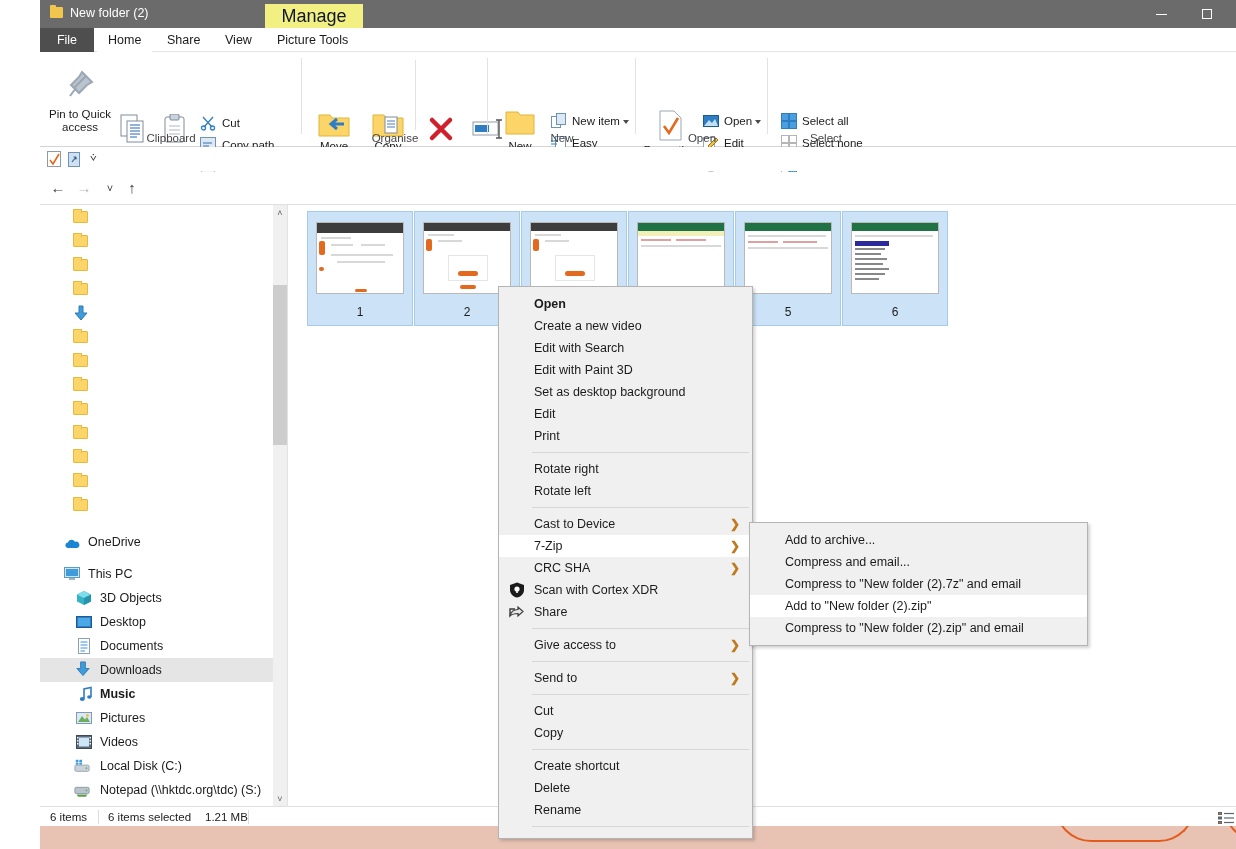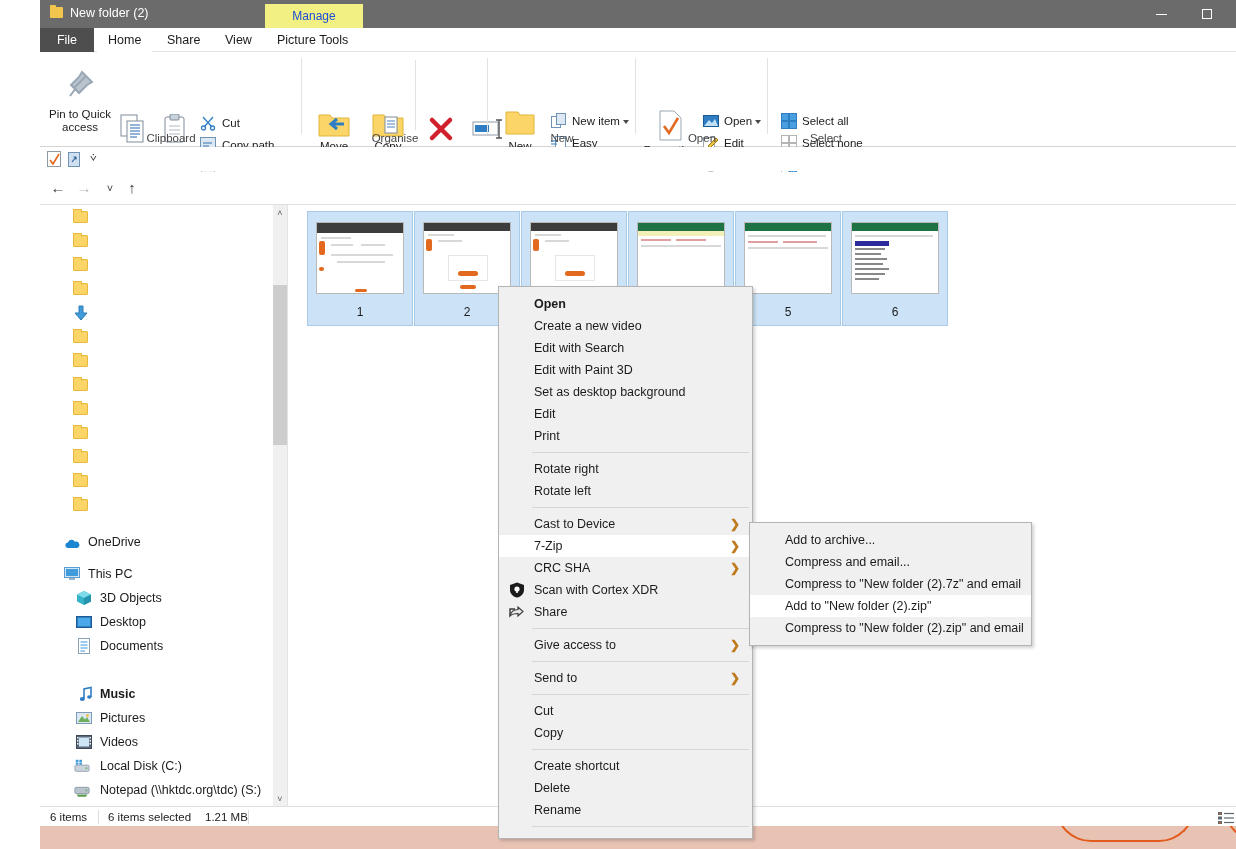--- a/index.html
+++ b/index.html
@@ -19,21 +19,21 @@
               border:2px solid #e25c1e; border-radius:0 0 40px 40px; border-top:none; background:transparent; }
 
   
   .titlebar { position:absolute; left:0; top:0; width:1236px; height:28px; background:#6b6b6b; }
   .tb-folder-ico { position:absolute; left:10px; top:7px; width:13px; height:11px;
                    background:#f2c64c; border-radius:1px; }
   .tb-folder-ico::before { content:''; position:absolute; left:0; top:-2px; width:6px; height:3px;
                    background:#f2c64c; border-radius:1px 1px 0 0; }
   .tb-title { position:absolute; left:30px; top:6px; color:#fff; font-size:12.5px; }
   .tb-manage { position:absolute; left:225px; top:4px; width:98px; height:24px; background:#f2ef83;
-               color:#1d4ed8; font-size:12px; text-align:center; line-height:24px; }
+               color:#0f172a; font-size:18px; text-align:center; line-height:24px; }
   .wbtn { position:absolute; top:0; width:46px; height:28px; color:#fff; font-size:13px;
           display:flex; align-items:center; justify-content:center; }
   .wbtn.min { right:92px; } .wbtn.max { right:46px; } .wbtn.close { right:0px; }
   .wbtn .dash { width:11px; height:1px; background:#fff; }
   .wbtn .sq { width:10px; height:10px; border:1px solid #fff; }
 
   
   .tabbar { position:absolute; left:0; top:28px; width:1236px; height:24px; background:#fff;
             border-bottom:1px solid #e3e3e3; }
   .tab { position:absolute; top:0; height:24px; line-height:24px; font-size:12.5px;
@@ -476,20 +476,26 @@
           <g stroke="#4a9fe0" stroke-width="1.1">
               <line x1="4.5" y1="4" x2="11.5" y2="4"></line>
               <line x1="4.5" y1="7" x2="11.5" y2="7"></line>
               <line x1="4.5" y1="10" x2="11.5" y2="10"></line>
               <line x1="4.5" y1="13" x2="9" y2="13"></line>
             </g>
         </svg>
         <span class="lbl" style="left:60px;">Documents</span>
       </div>
 
+      <div class="navitem sel" style="top:453px;">
+        <svg class="ico" style="left:35px;top:3px;" width="17" height="17" viewBox="0 0 17 17">
+          <path d="M6 1 h5 v7 h4 l-6.5 7.5 l-6.5 -7.5 h4 Z" fill="#3f9bd9" stroke="#2c7bb5"></path>
+        </svg>
+        <span class="lbl" style="left:60px;">Downloads</span>
+      </div>
 
       <div class="navitem" style="top:477px;font-weight:bold;">
         <svg class="ico" style="left:38px;" viewBox="0 0 16 16">
           <path d="M6 13 V3 l7 -1.6 V11" fill="none" stroke="#2f7ec4" stroke-width="1.6"></path>
           <ellipse cx="4.3" cy="13" rx="2.5" ry="2" fill="#2f7ec4"></ellipse>
           <ellipse cx="11.3" cy="11" rx="2.2" ry="1.8" fill="#2f7ec4"></ellipse>
         </svg>
         <span class="lbl" style="left:60px;">Music</span>
       </div>
 
@@ -723,21 +729,21 @@
     <div class="ctx-item">Cut</div>
     <div class="ctx-item">Copy</div>
     <div class="ctx-sep"></div>
     <div class="ctx-item">Create shortcut</div>
     <div class="ctx-item">Delete</div>
     <div class="ctx-item">Rename</div>
     <div class="ctx-sep"></div>
 
   </div>
 
-  <div class="submenu" style="left:709px;top:522px;width:283px;padding:6px 0;">
+  <div class="submenu" style="left:709px;top:522px;width:339px;padding:6px 0;">
     <div class="sub-item">Add to archive...</div>
     <div class="sub-item">Compress and email...</div>
     <div class="sub-item">Compress to "New folder (2).7z" and email</div>
     <div class="sub-item hl">Add to "New folder (2).zip"</div>
     <div class="sub-item">Compress to "New folder (2).zip" and email</div>
   </div>
 
 </div>
 
 </body></html>

